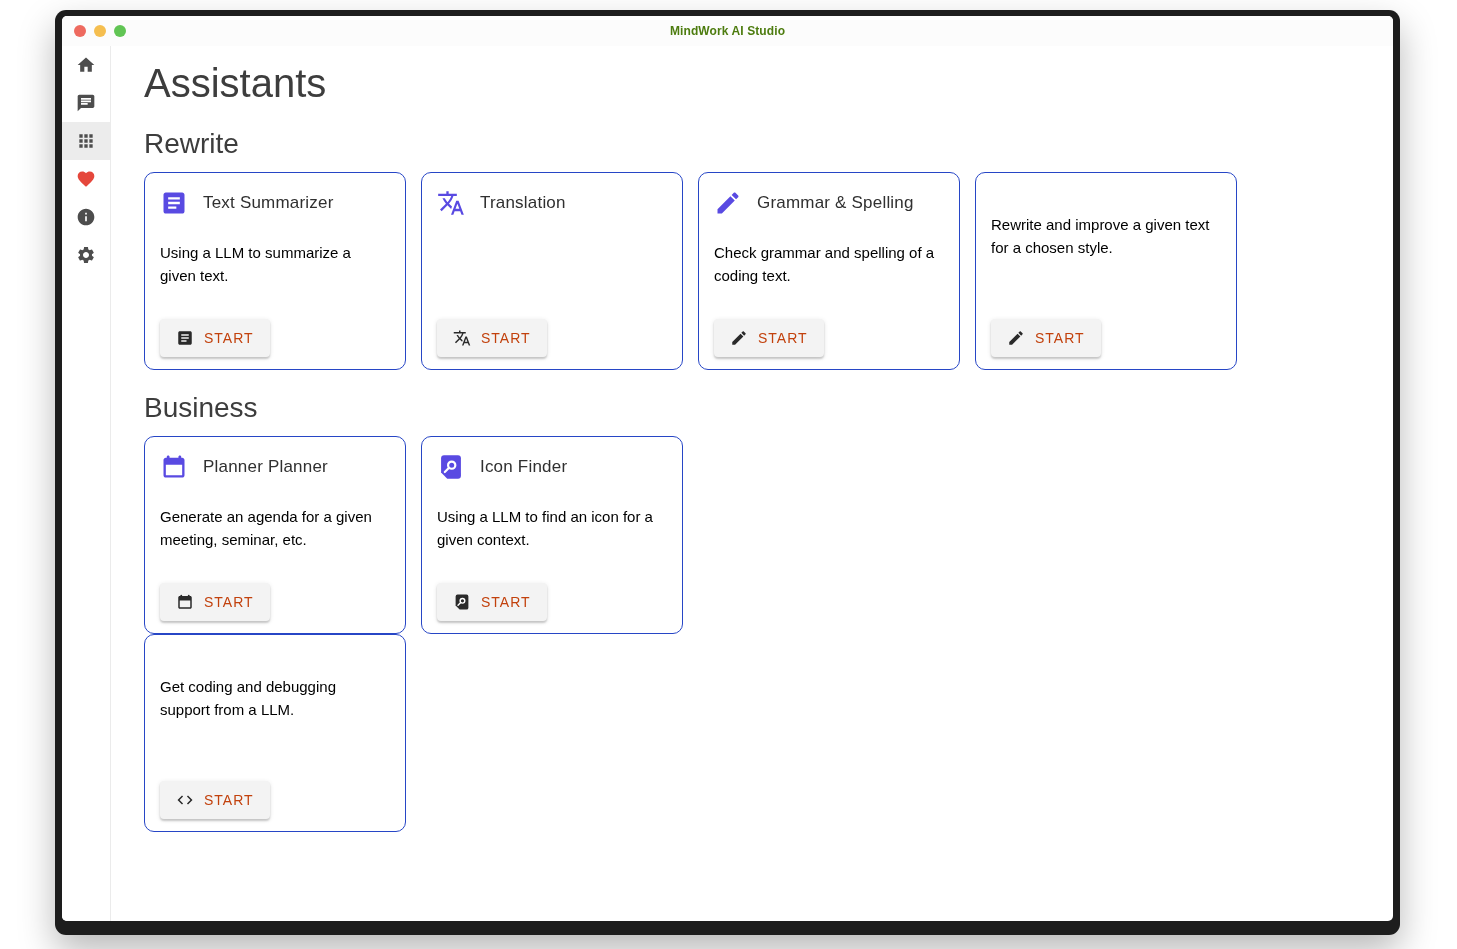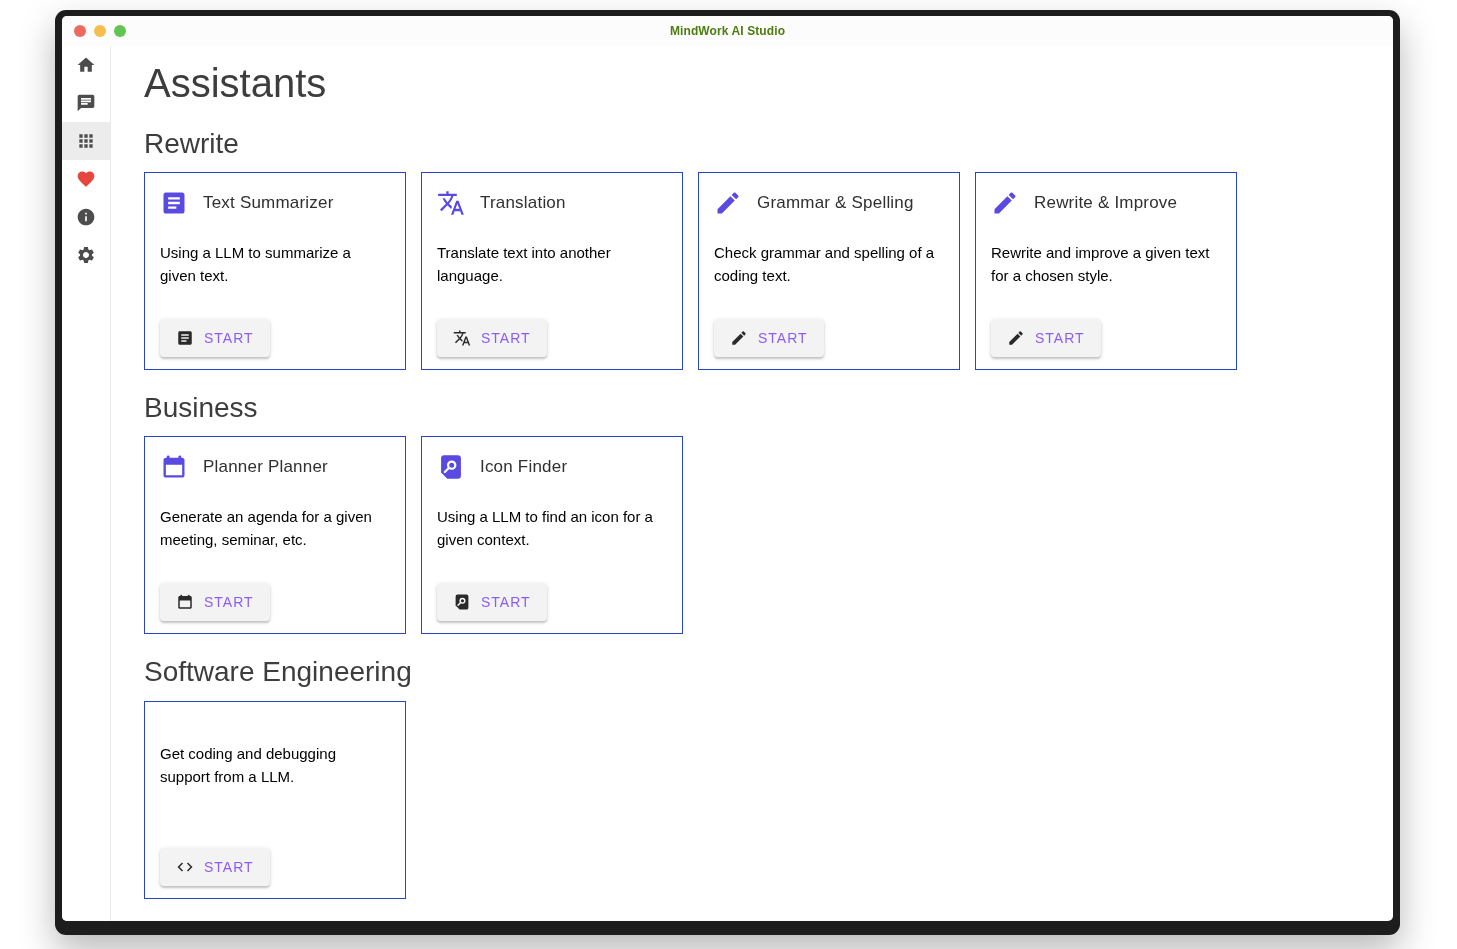--- a/index.html
+++ b/index.html
@@ -32,32 +32,32 @@
   .side-item{height:38px;display:flex;align-items:center;justify-content:center;color:#4d4d4d;cursor:pointer;}
   .side-item.selected{background:#ececec;}
   .side-icon{display:block;}
   .side-icon svg{width:20px;height:20px;display:block;}
   .main{flex:1;padding:0 32px 0 33px;overflow:hidden;}
   h1.page-title{font-size:40px;font-weight:400;color:#3d3d3d;margin:14px 0 0;line-height:1.15;}
   .section-title{font-size:28px;font-weight:400;color:#3d3d3d;margin:22px 0 12px;line-height:1.15;}
   .card-row{display:flex;gap:15px;}
   .card{
     width:262px;height:198px;box-sizing:border-box;background:#fff;
-    border:1.5px solid var(--card-border,#2746C6);border-radius:0;
+    border:1.5px solid var(--card-border,#2746C6);border-radius:10px;
     padding:16px 14px 12px 15px;display:flex;flex-direction:column;
   }
   .card-head{display:flex;align-items:center;gap:15px;}
   .card-icon svg{width:28px;height:28px;display:block;color:var(--accent,#594AE2);}
   .card-title{font-size:17px;font-weight:500;color:#303030;letter-spacing:.2px;white-space:nowrap;}
   .card-desc{font-size:15px;color:#000000;line-height:23px;margin:24px 0 0;padding-right:6px;}
   .spacer{flex:1;}
   .start-btn{
     display:inline-flex;align-items:center;gap:10px;align-self:flex-start;
     background:#f3f3f3;border:none;border-radius:4px;padding:10px 16px;
-    font-family:inherit;font-size:14px;font-weight:500;letter-spacing:1px;color:#8b5cf6;
+    font-family:inherit;font-size:14px;font-weight:500;letter-spacing:1px;color:#c2410c;
     box-shadow:0 2px 2px rgba(0,0,0,.18),0 1px 5px rgba(0,0,0,.10);cursor:pointer;
   }
   .btn-icon svg{width:18px;height:18px;display:block;color:#2a2a2a;}
 </style>
 </head>
 <body>
 
 <div class="window">
   <div class="app">
     <div class="titlebar">
@@ -147,21 +147,20 @@
 
   <div class="card">
     <div class="card-head">
       <span class="card-icon">
                       <svg viewBox="0 0 24 24" fill="currentColor">
                         <path d="M12.87 15.07l-2.54-2.51.03-.03c1.74-1.94 2.98-4.17 3.71-6.53H17V4h-7V2H8v2H1v1.99h11.17C11.5 7.92 10.44 9.75 9 11.35 8.07 10.32 7.3 9.19 6.69 8h-2c.73 1.63 1.73 3.17 2.98 4.56l-5.09 5.02L4 19l5-5 3.11 3.11.76-2.04zM18.5 10h-2L12 22h2l1.12-3h4.75L21 22h2l-4.5-12zm-2.62 7l1.62-4.33L19.12 17h-3.24z"></path>
                       </svg>
                     </span>
       <span class="card-title">Translation</span>
     </div>
-    <p class="card-desc">Translate text into another language.</p>
     <div class="spacer"></div>
     <button class="start-btn">
       <span class="btn-icon">
                       <svg viewBox="0 0 24 24" fill="currentColor">
                         <path d="M12.87 15.07l-2.54-2.51.03-.03c1.74-1.94 2.98-4.17 3.71-6.53H17V4h-7V2H8v2H1v1.99h11.17C11.5 7.92 10.44 9.75 9 11.35 8.07 10.32 7.3 9.19 6.69 8h-2c.73 1.63 1.73 3.17 2.98 4.56l-5.09 5.02L4 19l5-5 3.11 3.11.76-2.04zM18.5 10h-2L12 22h2l1.12-3h4.75L21 22h2l-4.5-12zm-2.62 7l1.62-4.33L19.12 17h-3.24z"></path>
                       </svg>
                     </span>
       <span class="btn-label">START</span>
     </button>
   </div>
@@ -181,28 +180,20 @@
       <span class="btn-icon">
                       <svg viewBox="0 0 24 24" fill="currentColor">
                         <path d="M3 17.25V21h3.75L17.81 9.94l-3.75-3.75L3 17.25zM20.71 7.04c.39-.39.39-1.02 0-1.41l-2.34-2.34c-.39-.39-1.02-.39-1.41 0l-1.83 1.83 3.75 3.75 1.83-1.83z"></path>
                       </svg>
                     </span>
       <span class="btn-label">START</span>
     </button>
   </div>
 
   <div class="card">
-    <div class="card-head">
-      <span class="card-icon">
-                      <svg viewBox="0 0 24 24" fill="currentColor">
-                        <path d="M3 17.25V21h3.75L17.81 9.94l-3.75-3.75L3 17.25zM20.71 7.04c.39-.39.39-1.02 0-1.41l-2.34-2.34c-.39-.39-1.02-.39-1.41 0l-1.83 1.83 3.75 3.75 1.83-1.83z"></path>
-                      </svg>
-                    </span>
-      <span class="card-title">Rewrite &amp; Improve</span>
-    </div>
     <p class="card-desc">Rewrite and improve a given text for a chosen style.</p>
     <div class="spacer"></div>
     <button class="start-btn">
       <span class="btn-icon">
                       <svg viewBox="0 0 24 24" fill="currentColor">
                         <path d="M3 17.25V21h3.75L17.81 9.94l-3.75-3.75L3 17.25zM20.71 7.04c.39-.39.39-1.02 0-1.41l-2.34-2.34c-.39-.39-1.02-.39-1.41 0l-1.83 1.83 3.75 3.75 1.83-1.83z"></path>
                       </svg>
                     </span>
       <span class="btn-label">START</span>
     </button>
@@ -255,21 +246,20 @@
                         <path d="M10.3 12.7 6.7 16.3" stroke="#ffffff" stroke-width="1.9" stroke-linecap="round"></path>
                       </svg>
                     </span>
       <span class="btn-label">START</span>
     </button>
   </div>
 </div>
   </section>
 
   <section class="section">
-    <h2 class="section-title">Software Engineering</h2>
     <div class="card-row">
   <div class="card">
     <p class="card-desc">Get coding and debugging support from a LLM.</p>
     <div class="spacer"></div>
     <button class="start-btn">
       <span class="btn-icon">
                       <svg viewBox="0 0 24 24" fill="currentColor">
                         <path d="M9.4 16.6 4.8 12l4.6-4.6L8 6l-6 6 6 6 1.4-1.4zm5.2 0 4.6-4.6-4.6-4.6L16 6l6 6-6 6-1.4-1.4z"></path>
                       </svg>
                     </span>

